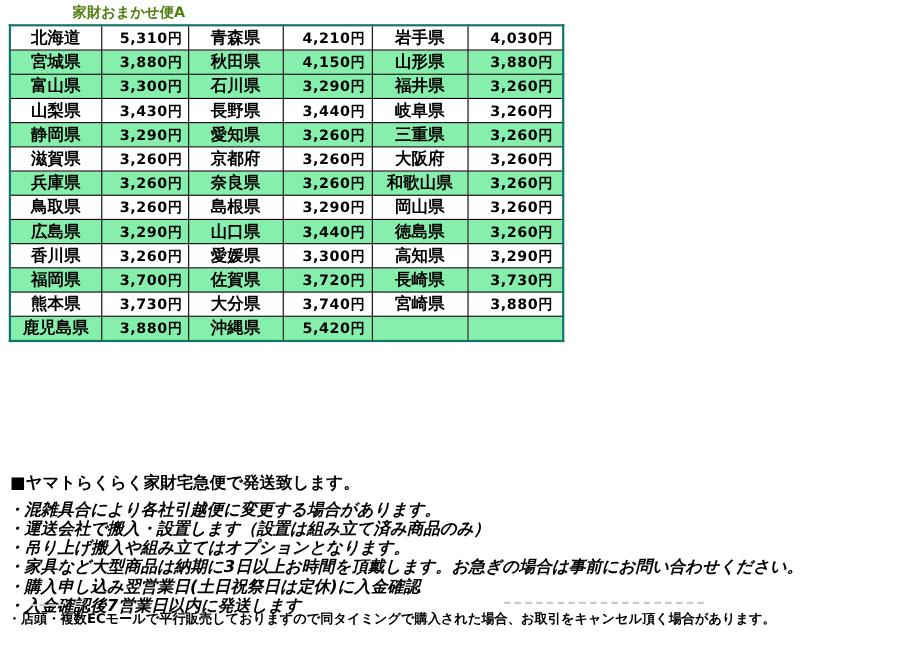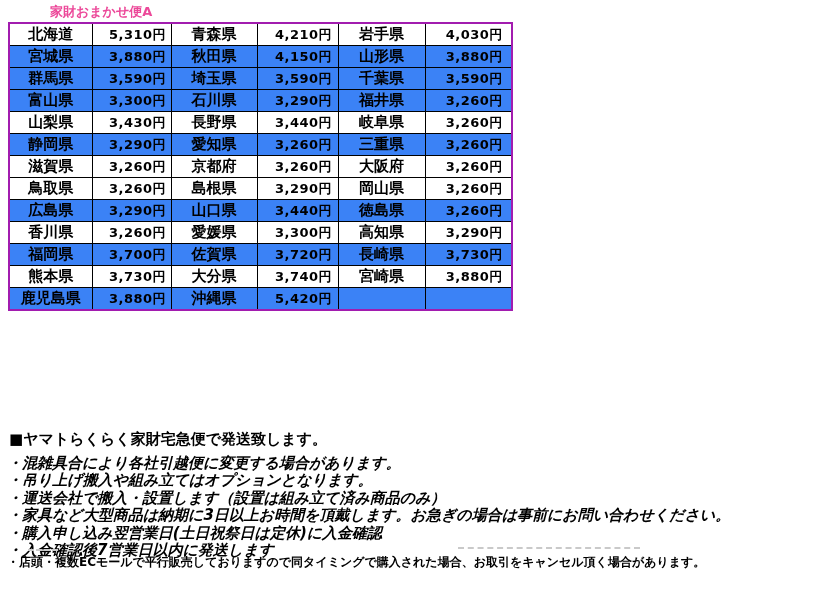--- a/index.html
+++ b/index.html
@@ -6,45 +6,45 @@
   .canvas{
     position:relative;
     width:822px;height:595px;
     background:#ffffff;
     font-family:"DejaVu Sans","Liberation Sans",sans-serif;
     font-weight:bold;
     color:#000000;
     overflow:hidden;
   }
   .table-title{
-    position:absolute;left:50px;top:3px;
+    position:absolute;left:66px;top:3px;
     font-size:13px;line-height:18px;
-    color:#ec4899;
+    color:#4d7c0f;
     white-space:nowrap;
   }
   table.fee-table{
     position:absolute;left:8px;top:22px;
     width:503px;
     border-collapse:collapse;
     table-layout:fixed;
-    border:2px solid #a21caf;
+    border:2px solid #0f766e;
   }
   table.fee-table td{
     border:1px solid #000000;
     height:21px;
     padding:0;
     text-align:center;
     vertical-align:middle;
     white-space:nowrap;
     overflow:hidden;
     background:#ffffff;
   }
   table.fee-table td.pref{font-size:15px;}
   table.fee-table td.price{font-size:13px;letter-spacing:0.5px;padding-left:12px;}
-  table.fee-table tr.alt td{background:#3b82f6;}
+  table.fee-table tr.alt td{background:#86efac;}
   .note-heading{
     position:absolute;left:9px;top:416px;
     font-size:15px;line-height:18px;
     white-space:nowrap;
     margin-top:14px;
   }
   .bullets{
     position:absolute;left:7px;top:455px;
     font-size:15px;line-height:17.4px;
     white-space:nowrap;
@@ -90,28 +90,20 @@
         </tr>
         <tr class="alt">
           <td class="pref">宮城県</td>
           <td class="price">3,880円</td>
           <td class="pref">秋田県</td>
           <td class="price">4,150円</td>
           <td class="pref">山形県</td>
           <td class="price">3,880円</td>
         </tr>
         <tr class="alt">
-          <td class="pref">群馬県</td>
-          <td class="price">3,590円</td>
-          <td class="pref">埼玉県</td>
-          <td class="price">3,590円</td>
-          <td class="pref">千葉県</td>
-          <td class="price">3,590円</td>
-        </tr>
-        <tr class="alt">
           <td class="pref">富山県</td>
           <td class="price">3,300円</td>
           <td class="pref">石川県</td>
           <td class="price">3,290円</td>
           <td class="pref">福井県</td>
           <td class="price">3,260円</td>
         </tr>
         <tr>
           <td class="pref">山梨県</td>
           <td class="price">3,430円</td>
@@ -127,20 +119,28 @@
           <td class="price">3,260円</td>
           <td class="pref">三重県</td>
           <td class="price">3,260円</td>
         </tr>
         <tr>
           <td class="pref">滋賀県</td>
           <td class="price">3,260円</td>
           <td class="pref">京都府</td>
           <td class="price">3,260円</td>
           <td class="pref">大阪府</td>
+          <td class="price">3,260円</td>
+        </tr>
+        <tr class="alt">
+          <td class="pref">兵庫県</td>
+          <td class="price">3,260円</td>
+          <td class="pref">奈良県</td>
+          <td class="price">3,260円</td>
+          <td class="pref">和歌山県</td>
           <td class="price">3,260円</td>
         </tr>
         <tr>
           <td class="pref">鳥取県</td>
           <td class="price">3,260円</td>
           <td class="pref">島根県</td>
           <td class="price">3,290円</td>
           <td class="pref">岡山県</td>
           <td class="price">3,260円</td>
         </tr>
@@ -184,22 +184,22 @@
           <td class="pref"></td>
           <td class="price"></td>
         </tr>
       </tbody>
   </table>
 
   <div class="note-heading">■ヤマトらくらく家財宅急便で発送致します。</div>
 
   <div class="bullets">
       <div>・混雑具合により各社引越便に変更する場合があります。</div>
+      <div>・運送会社で搬入・設置します（設置は組み立て済み商品のみ）</div>
       <div>・吊り上げ搬入や組み立てはオプションとなります。</div>
-      <div>・運送会社で搬入・設置します（設置は組み立て済み商品のみ）</div>
       <div>・家具など大型商品は納期に3日以上お時間を頂戴します。お急ぎの場合は事前にお問い合わせください。</div>
       <div>・購入申し込み翌営業日(土日祝祭日は定休)に入金確認</div>
       <div>・入金確認後7営業日以内に発送します</div>
     </div>
 
   <div class="artifact a1"></div>
   <div class="artifact a2"></div>
 
   <div class="footnote">・店頭・複数ECモールで平行販売しておりますので同タイミングで購入された場合、お取引をキャンセル頂く場合があります。</div>
 

